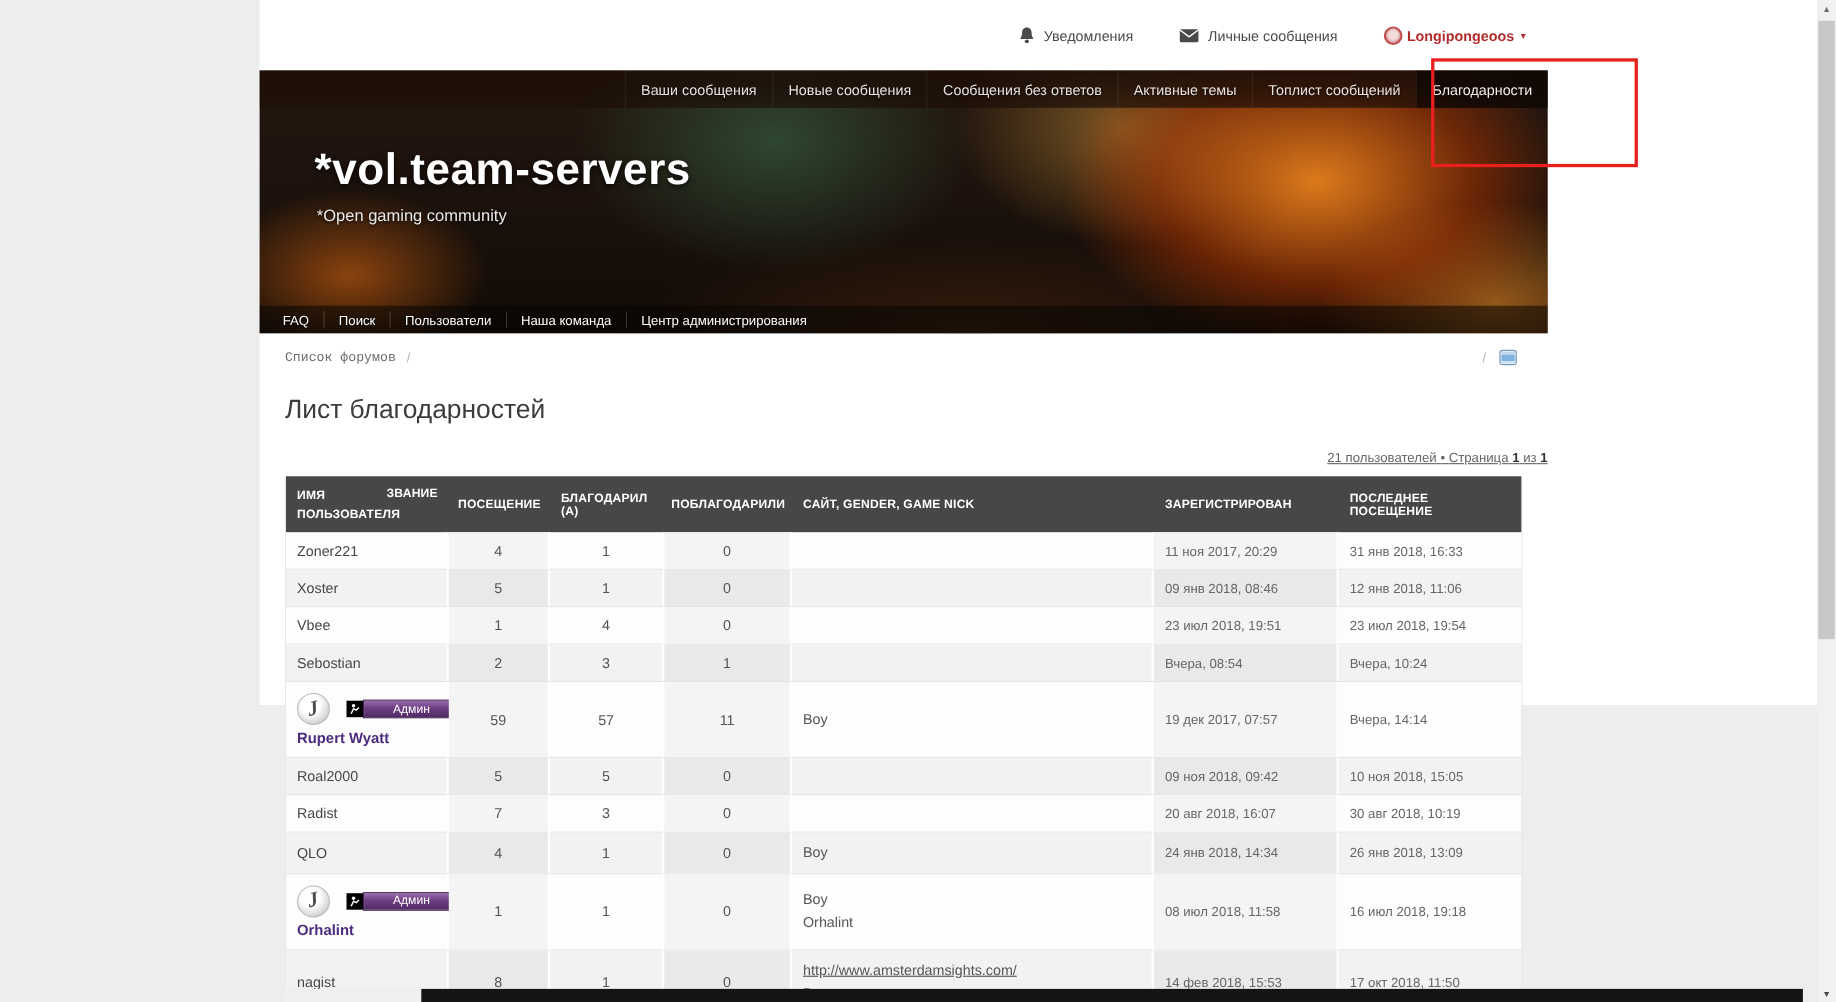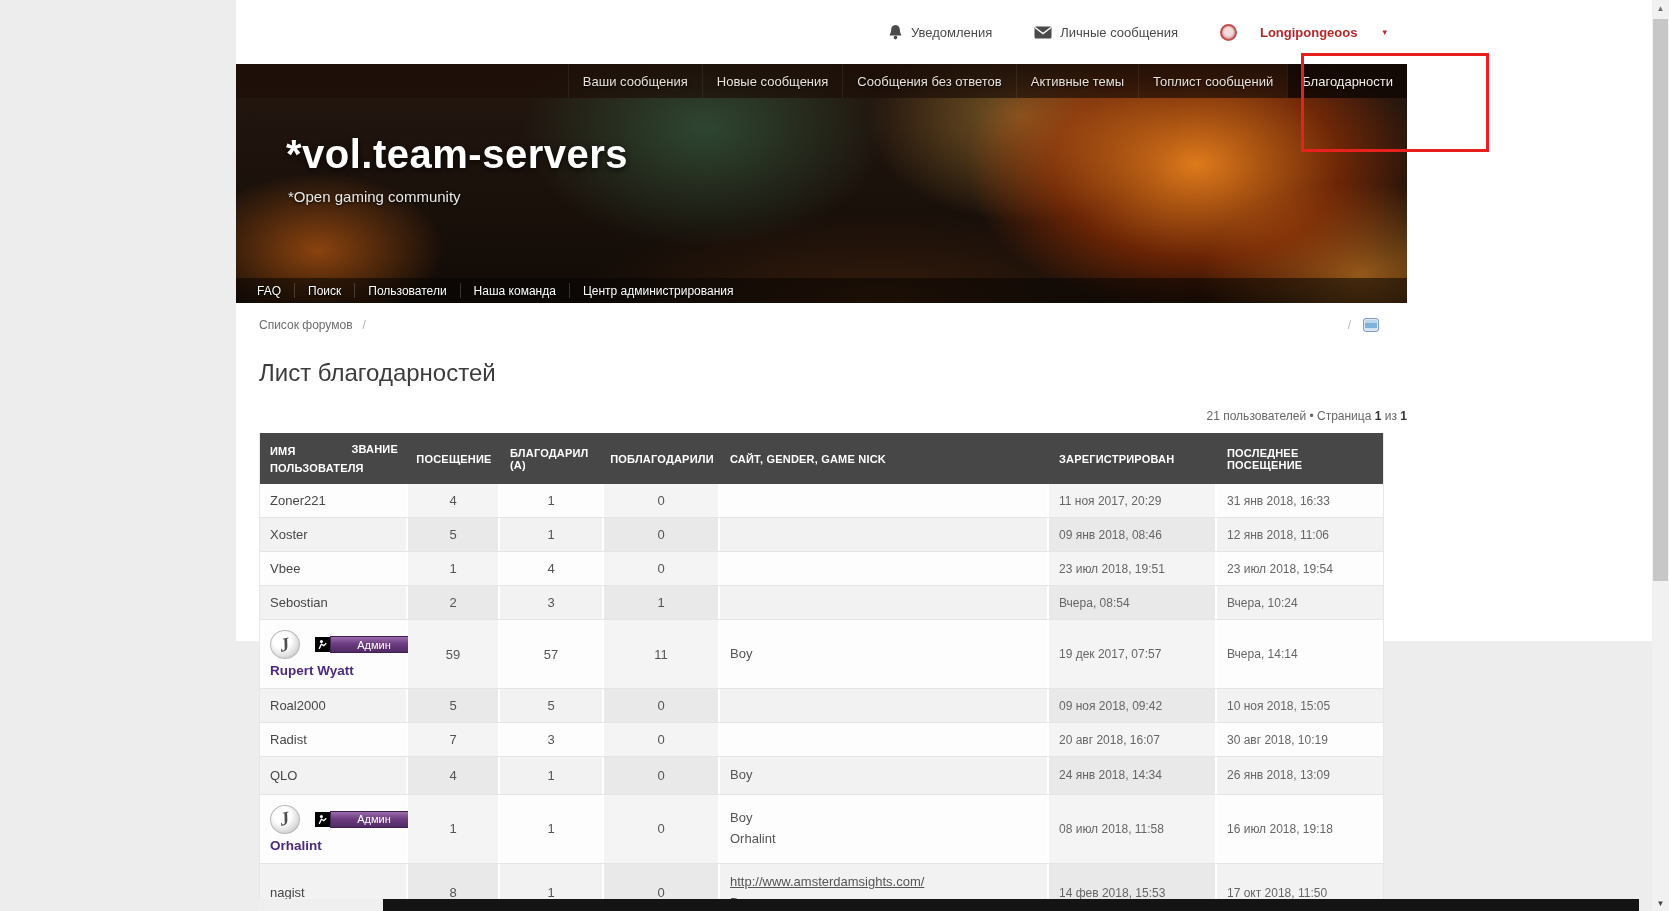--- a/index.html
+++ b/index.html
@@ -6,21 +6,21 @@
   html,body { width:1669px; height:911px; overflow:hidden; background:#ededed;
               font-family:"Liberation Sans", sans-serif; }
 
   .page-wrapper { position:absolute; left:236px; top:0; width:1416px; height:641px; background:#fff; }
 
   
   .topbar { height:64px; display:flex; align-items:center; }
   .topbar-inner { width:1171px; display:flex; justify-content:flex-end; align-items:center; gap:42px; padding-right:20px; }
   .topbar-item { display:flex; align-items:center; gap:8px; font-size:13px; color:#4a4a4a; cursor:pointer; }
   .topbar-item svg { display:block; }
-  .user-menu { display:flex; align-items:center; gap:23px; }
+  .user-menu { display:flex; align-items:center; gap:4px; }
   .user-avatar { width:17px; height:17px; border-radius:50%; border:2px solid #c05050; background:radial-gradient(circle at 50% 45%, #f3dcdc 0 40%, #d99f9f 70%, #b96b6b 100%); }
   .user-name { font-size:13px; font-weight:bold; color:#b22a2a; }
   .user-caret { color:#b22a2a; font-size:9px; margin-left:2px; }
 
   
   .banner { position:relative; width:1171px; height:239px; overflow:hidden;
     background:
       radial-gradient(ellipse 320px 210px at 82% 42%, rgba(255,140,30,.85), rgba(205,62,0,.45) 45%, rgba(0,0,0,0) 72%),
       radial-gradient(ellipse 220px 150px at 67% 22%, rgba(255,185,70,.40), rgba(0,0,0,0) 70%),
       radial-gradient(ellipse 260px 170px at 40% 27%, rgba(66,140,98,.42), rgba(0,0,0,0) 70%),
@@ -44,29 +44,29 @@
 
   
   .sub-nav { position:absolute; left:0; bottom:0; width:100%; height:25px; display:flex; align-items:center;
              background:rgba(8,5,3,.55); padding-left:8px; }
   .sub-nav-item { padding:0 13px; font-size:12px; color:#fff; cursor:pointer; text-shadow:0 1px 2px #000;
                   border-right:1px solid rgba(255,255,255,.18); display:flex; align-items:center; height:15px; }
   .sub-nav-item:last-child { border-right:none; }
 
   
   .breadcrumb-row { height:44px; display:flex; align-items:center; padding:0 0 0 23px; width:1171px; }
-  .breadcrumb-link { font-size:12px; color:#6d6d6d; cursor:pointer; }
+  .breadcrumb-link { font-size:12px; color:#6d6d6d; cursor:pointer;font-family:Liberation Mono, monospace; }
   .breadcrumb-sep { font-size:12px; color:#b5b5b5; margin-left:10px; }
   .breadcrumb-right { margin-left:auto; display:flex; align-items:center; gap:12px; padding-right:28px; }
   .style-switcher { width:16px; height:14px; border:1px solid #7d9cc0; border-radius:3px; cursor:pointer;
                     background:linear-gradient(180deg,#bcd6ee 0 30%, #7fb2dd 30% 75%, #cfe2f2 75% 100%); box-shadow:0 0 0 1px #e2e9f1 inset; }
 
   
   .page-title { margin:12px 0 0 23px; font-size:24px; font-weight:400; color:#3c3c3c; }
-  .pagination { width:1148px; margin-left:23px; margin-top:22px; text-align:right; font-size:12px; color:#666; }
+  .pagination { width:1148px; margin-left:23px; margin-top:22px; text-align:right; font-size:12px; color:#666;text-decoration:underline; }
   .pagination b { color:#333; }
 
   
   .thanks-table { margin:10px 0 0 23px; width:1125px; border-left:1px solid #e7e7e7; border-right:1px solid #e7e7e7; }
   .t-row { display:grid; grid-template-columns:148px 92px 104px 116px 329px 168px 168px; }
   .t-head { background:#474747; min-height:51px; }
   .t-head .cell { color:#fff; font-size:11px; font-weight:bold; letter-spacing:.2px; border-right:none; }
   .cell { padding:8px 10px; font-size:13px; color:#555; display:flex; align-items:center; border-right:2px solid #fff; min-height:33px; }
   .cell:last-child { border-right:none; }
   .cell.num { justify-content:center; }

